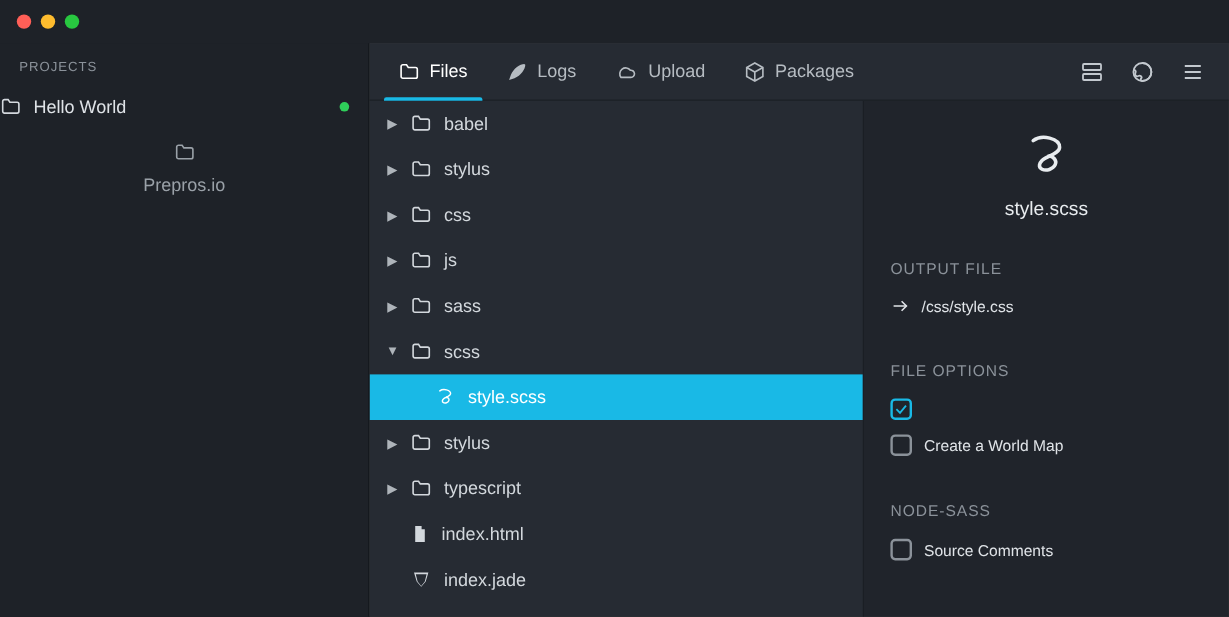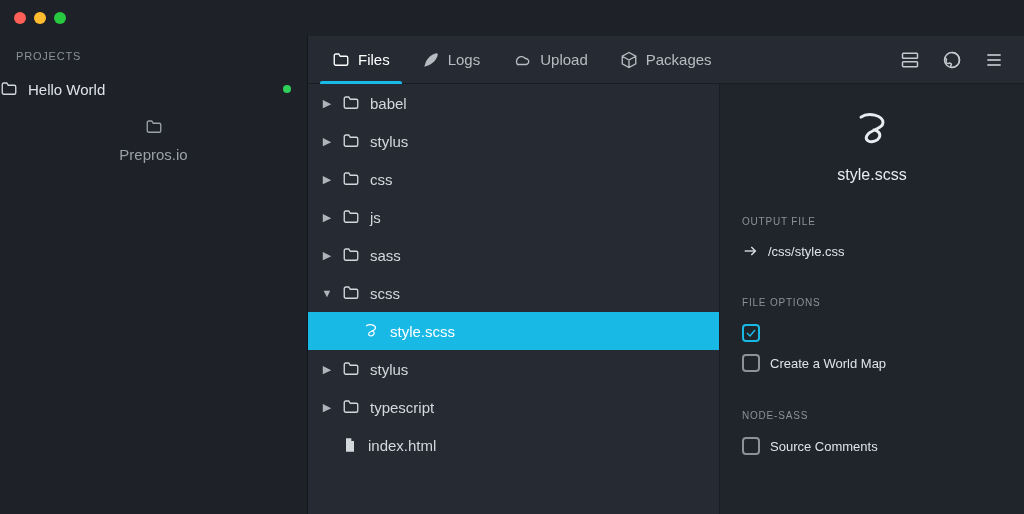--- a/index.html
+++ b/index.html
@@ -27,21 +27,21 @@
   .content { flex: 1; display: flex; min-height: 0; }
   .file-tree { width: 412px; border-right: 1px solid #1a1e24; overflow-y: auto; background: #262b33; }
   .tree-row { display: flex; align-items: center; gap: 10px; height: 38px; padding: 0 14px; font-size: 15px; color: #d3d8dd; cursor: pointer; }
   .tree-row .arrow { width: 10px; color: #aeb4ba; font-size: 11px; display: inline-flex; justify-content: center; }
   .tree-row .arrow.blank { visibility: hidden; }
   .tree-row.selected { background: #19b9e6; color: #ffffff; }
   .tree-row.depth1 { padding-left: 34px; }
   .details { flex: 1; background: #20242b; padding: 24px 22px; overflow-y: auto; }
   .details-head { display: flex; flex-direction: column; align-items: center; margin-bottom: 24px; }
   .details-filename { font-size: 16px; margin-top: 14px; color: #e8ecef; }
-  .section-heading { font-size: 10px; letter-spacing: 0.8px; color: #8b929a; margin: 32px 0 10px; text-transform: uppercase; }
+  .section-heading { font-size: 13px; letter-spacing: 0.8px; color: #8b929a; margin: 32px 0 10px; text-transform: uppercase; }
   .detail-row { display: flex; align-items: center; gap: 10px; padding: 6px 0; font-size: 13px; color: #e0e4e8; }
   .checkbox { width: 18px; height: 18px; border: 2px solid #8b929a; border-radius: 4px; display: inline-flex; align-items: center; justify-content: center; flex-shrink: 0; }
   .checkbox.checked { border-color: #19b9e6; }
   .checkbox.checked svg { display: block; }
   .checkbox svg { display: none; }
   svg { display: block; }
 </style>
 </head>
 <body>
 
@@ -223,20 +223,29 @@
             </div>
             <div class="tree-row">
               <span class="arrow blank">▶</span>
               <span>
                 <svg width="16" height="18" viewBox="0 0 24 24" fill="currentColor">
                   <path d="M6 2h8l4 4v16H6V2zm8 0v4h4"></path>
                 </svg>
               </span>
               <span>index.html</span>
             </div>
+            <div class="tree-row">
+              <span class="arrow blank">▶</span>
+              <span>
+                <svg width="18" height="18" viewBox="0 0 24 24" fill="currentColor">
+                  <path d="M4 4h16l-3 10-5 6-5-6L4 4zm2 2 2 8 4 5 4-5 2-8H6z"></path>
+                </svg>
+              </span>
+              <span>index.jade</span>
+            </div>
           </div>
 
         <div class="details">
           <div class="details-head">
             <span>
               <svg width="44" height="44" viewBox="0 0 24 24" fill="none" stroke="#e8ecef" stroke-width="1.6" stroke-linecap="round">
                   <path d="M6 5c4-3 12-1 12 3 0 3-6 4-8 6-1 1-2 3 0 4s5 0 6-2c1-2-1-4-3-4"></path>
                 </svg>
             </span>
             <div class="details-filename">style.scss</div>

